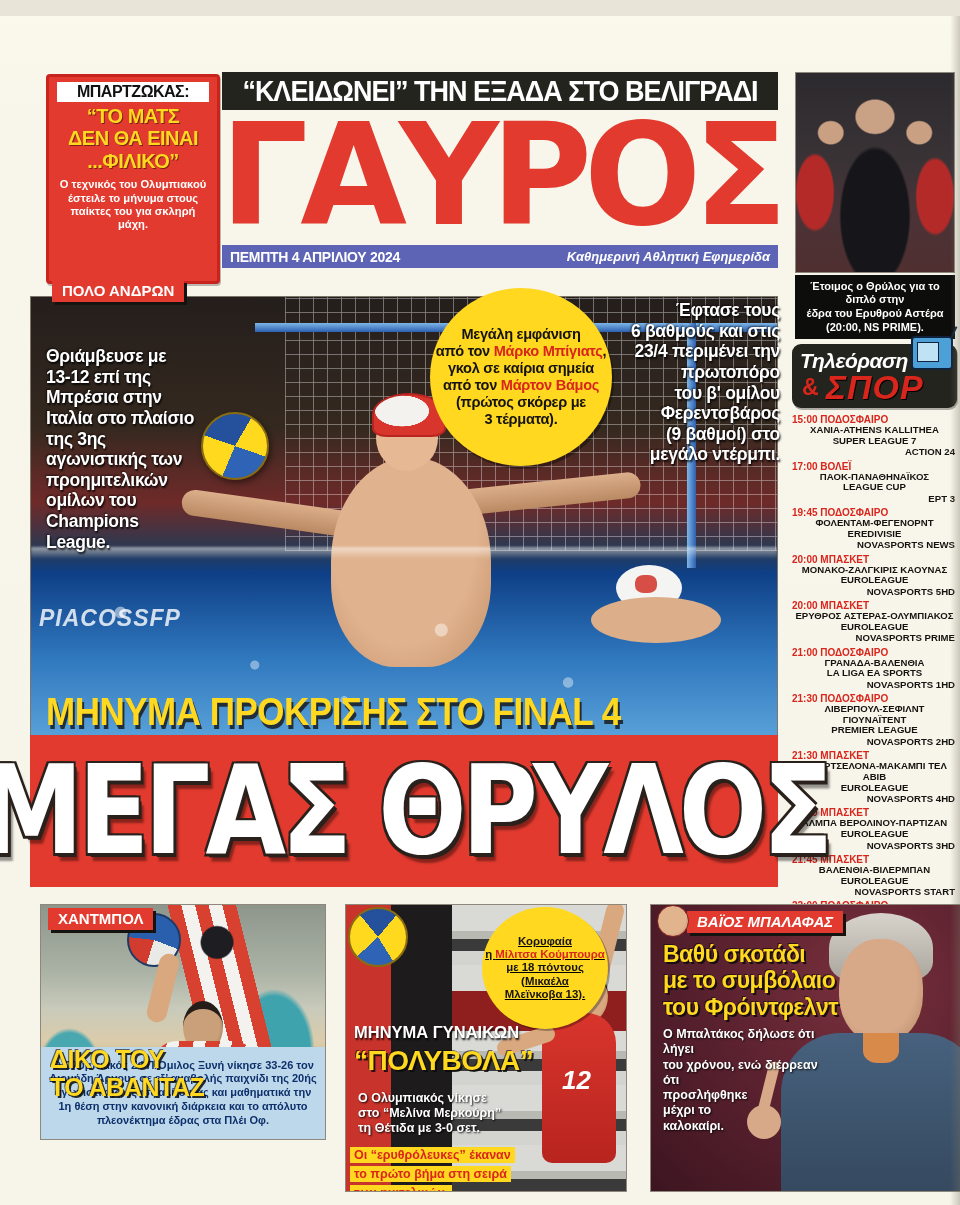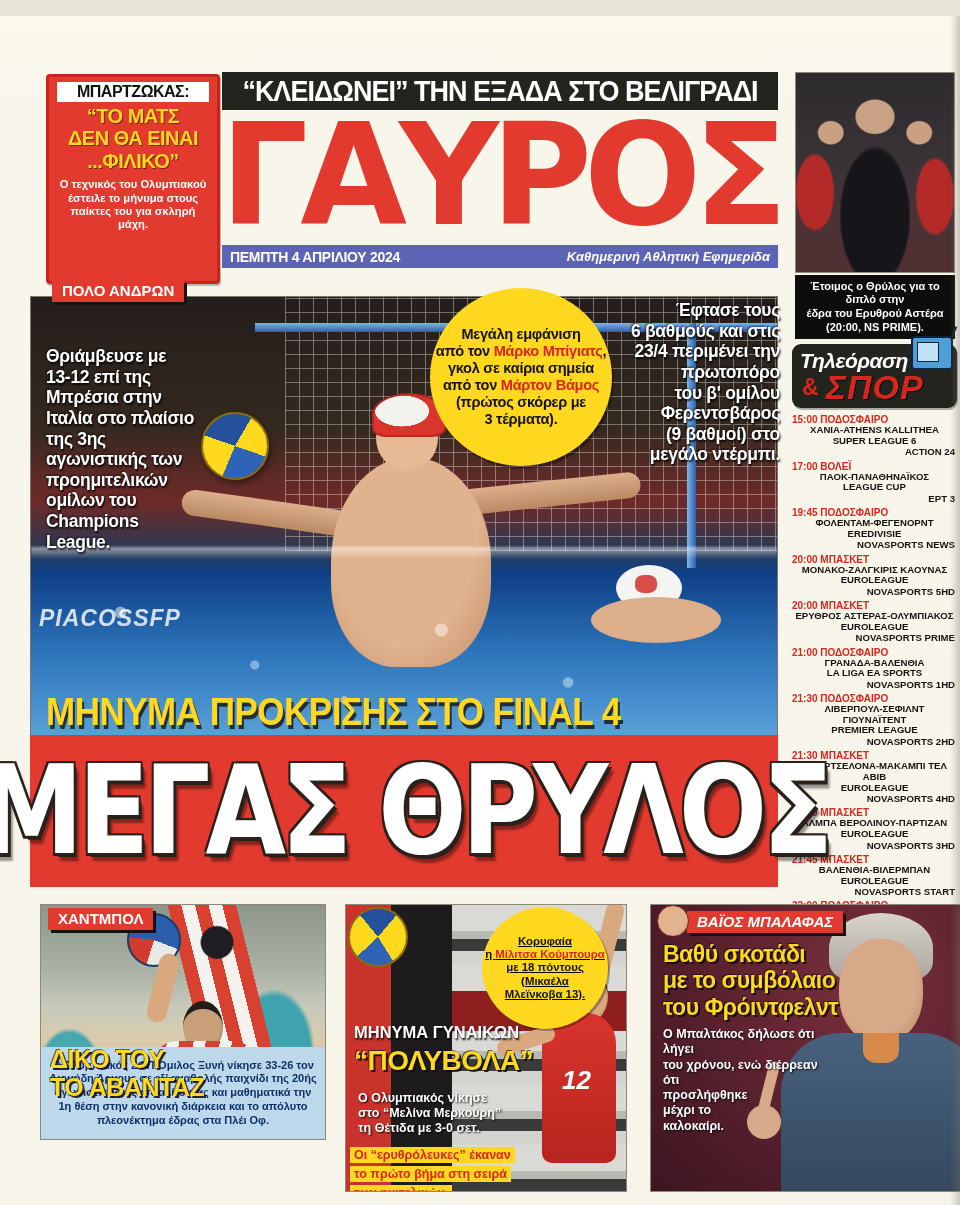--- a/index.html
+++ b/index.html
@@ -240,21 +240,21 @@
   <div class="abs tv-head">
     <span class="tv-line1" data-bind="tv.title_line1">Τηλεόραση</span>
     <span class="tv-amp" data-bind="tv.amp">&amp;</span>
     <span class="tv-line2" data-bind="tv.title_line2">ΣΠΟΡ</span>
     <span class="tv-icon"></span>
   </div>
   <div class="abs tv-list">
       <div class="tv-item">
         <div class="tv-time">15:00 ΠΟΔΟΣΦΑΙΡΟ</div>
         <div class="tv-match">ΧΑΝΙΑ-ATHENS KALLITHEA</div>
-        <div class="tv-comp">SUPER LEAGUE 6</div>
+        <div class="tv-comp">SUPER LEAGUE 7</div>
         <div class="tv-channel">ACTION 24</div>
       </div>
       <div class="tv-item">
         <div class="tv-time">17:00 ΒΟΛΕΪ</div>
         <div class="tv-match">ΠΑΟΚ-ΠΑΝΑΘΗΝΑΪΚΟΣ</div>
         <div class="tv-comp">LEAGUE CUP</div>
         <div class="tv-channel">ΕΡΤ 3</div>
       </div>
       <div class="tv-item">
         <div class="tv-time">19:45 ΠΟΔΟΣΦΑΙΡΟ</div>

